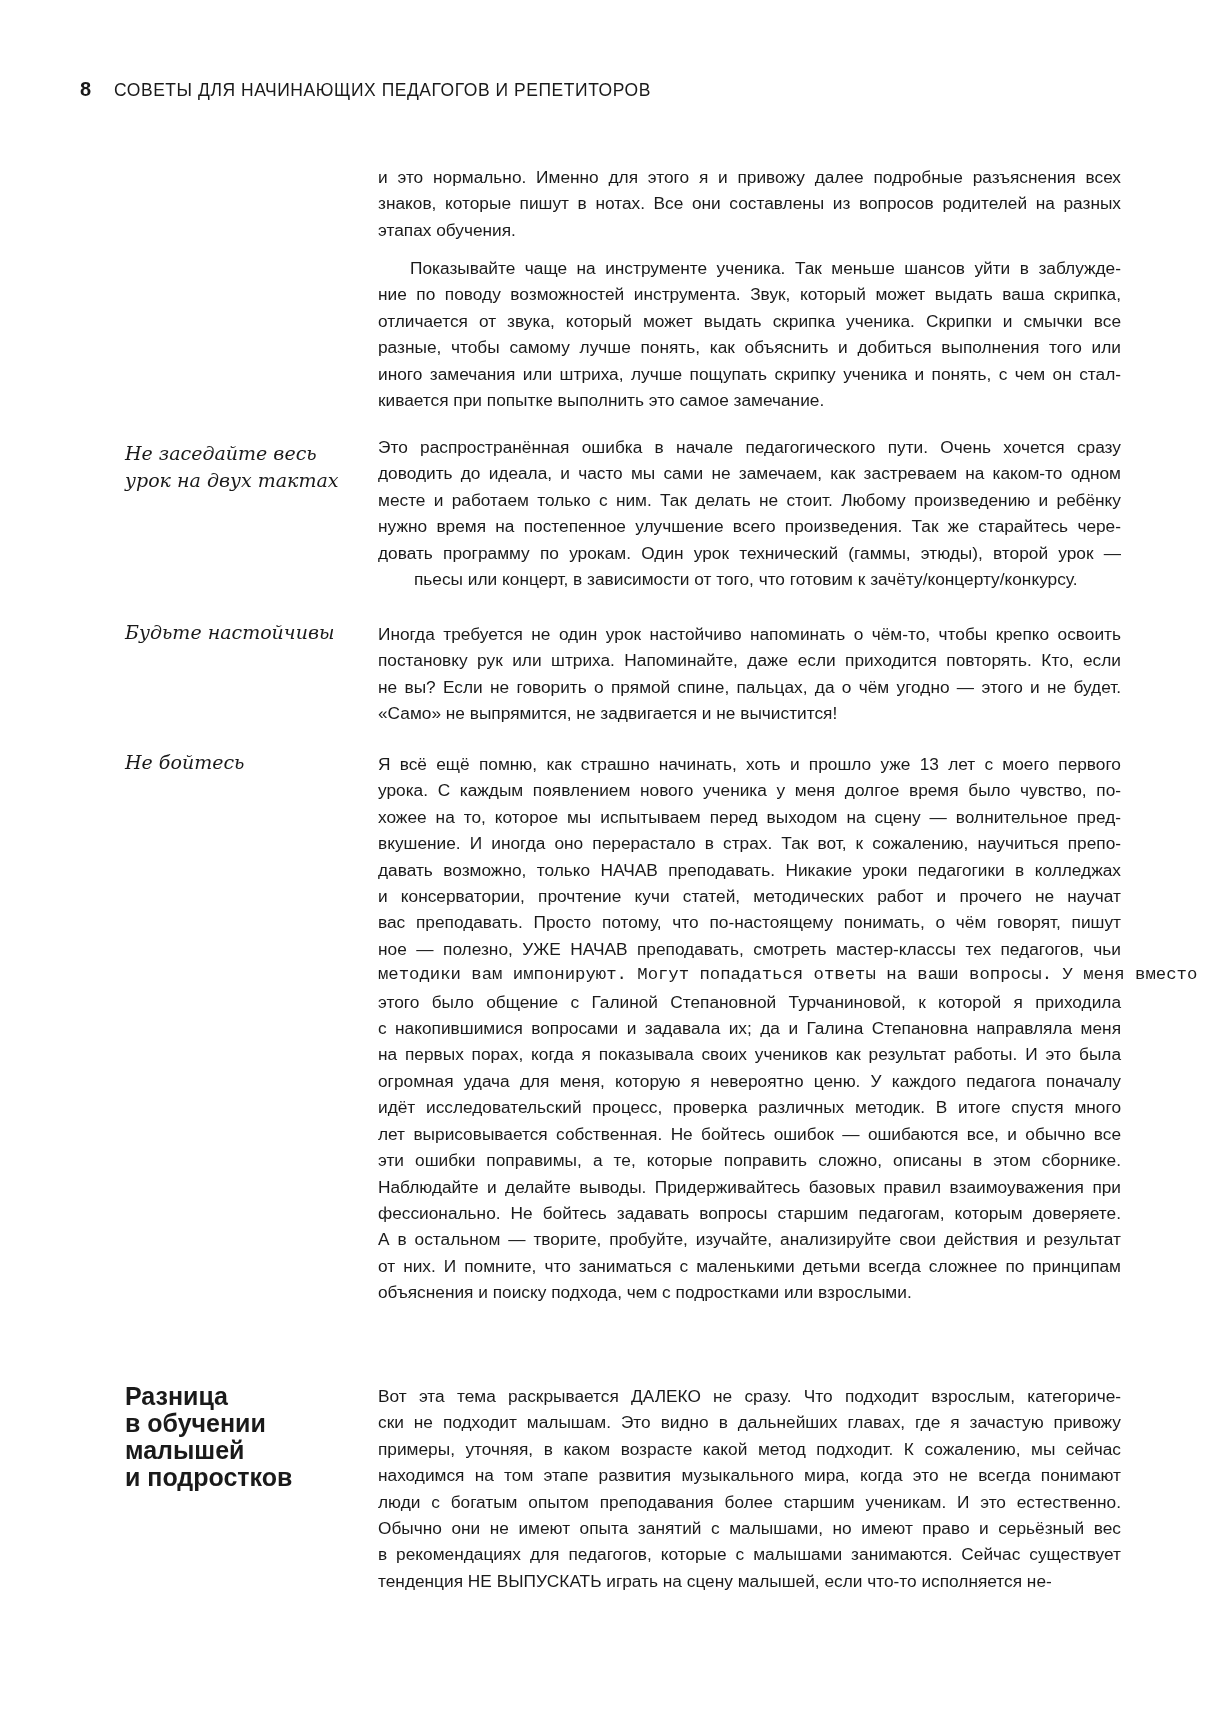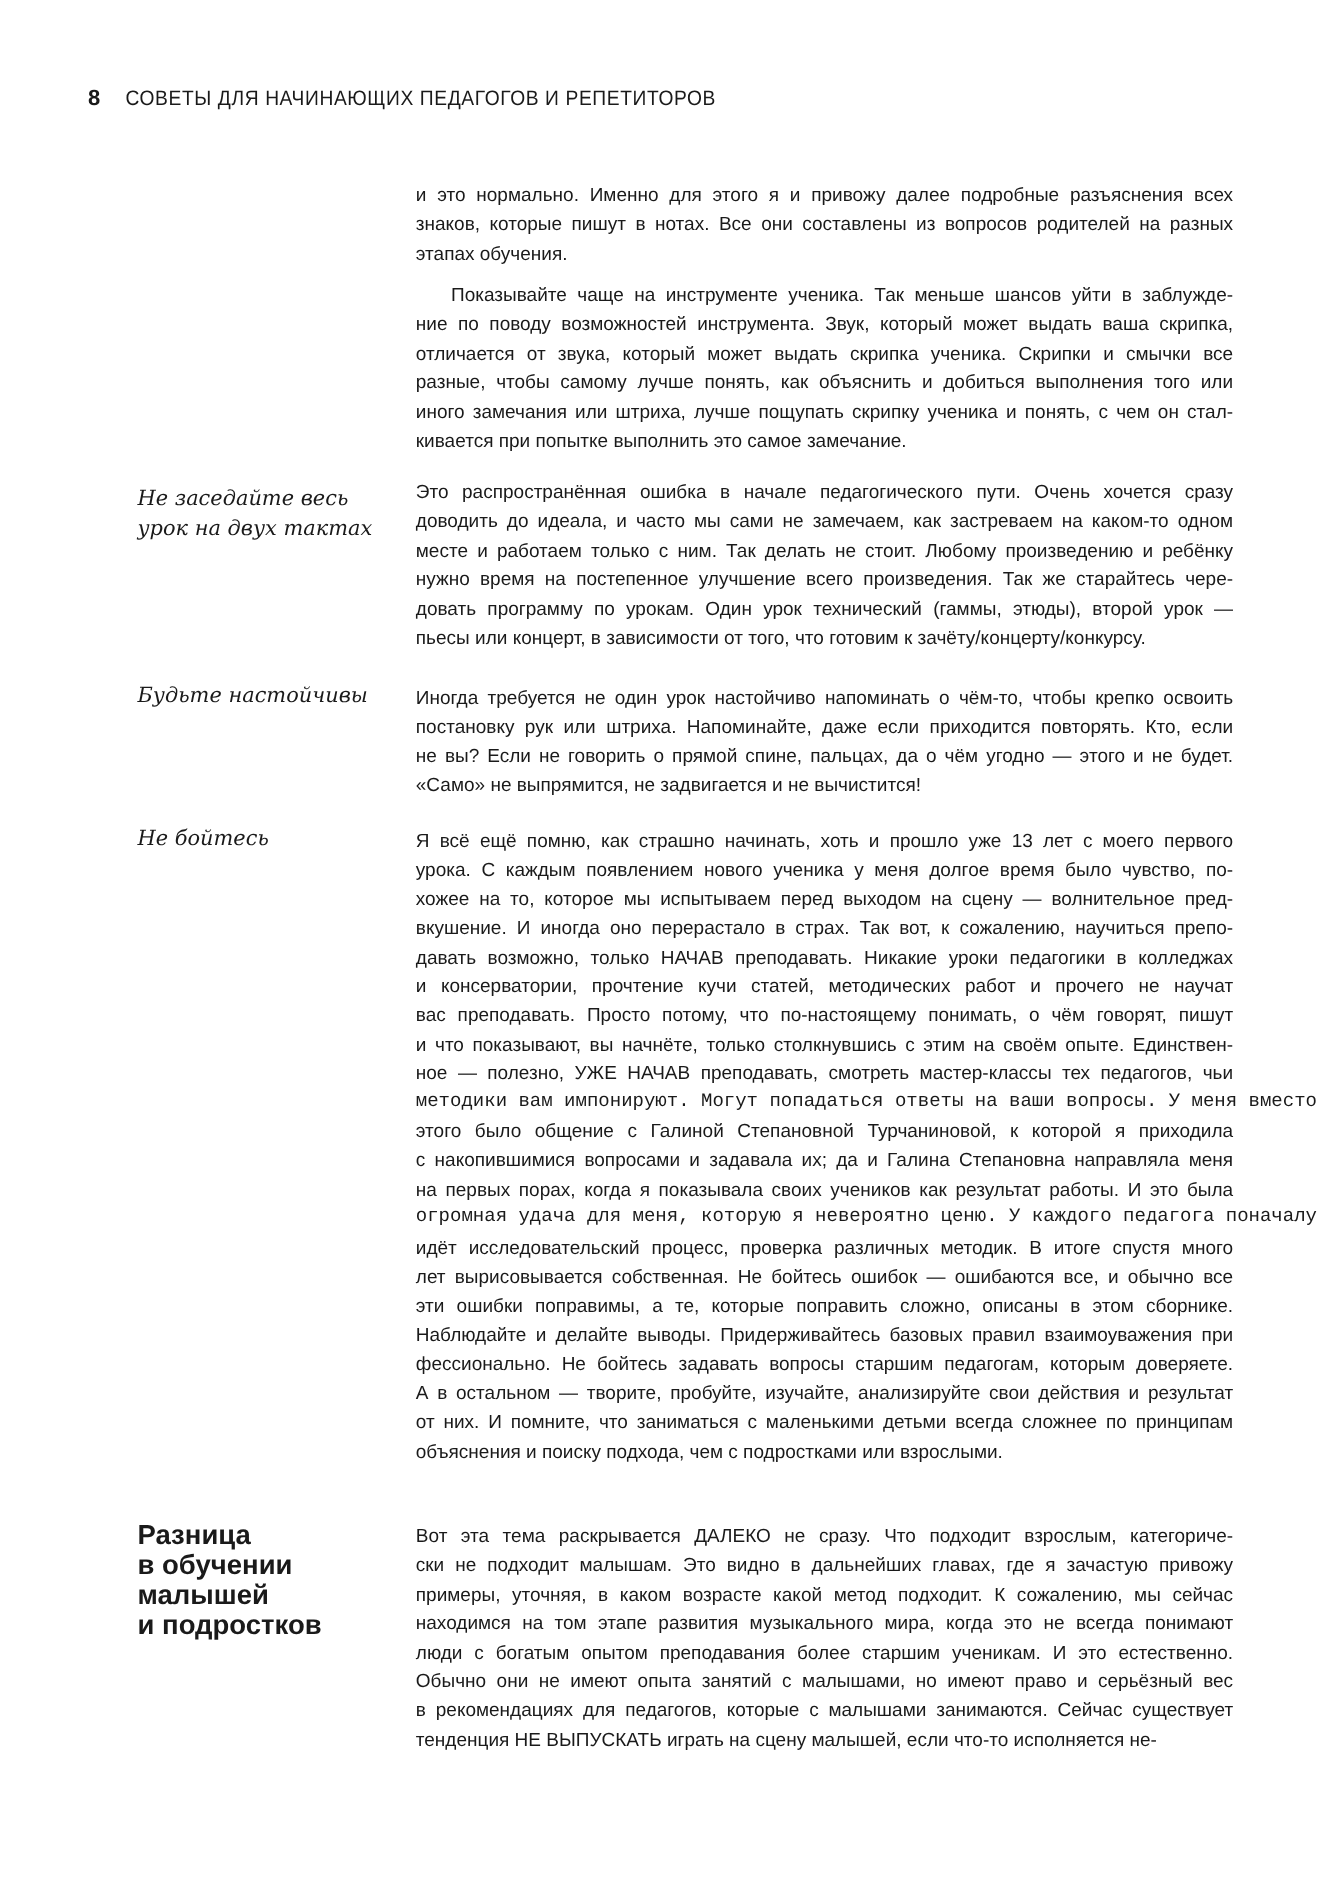--- a/index.html
+++ b/index.html
@@ -37,21 +37,21 @@
 <div class="side" style="top:440px;">
     <span class="" style="display: block;">Не заседайте весь</span>
     <span class="" style="display: block;">урок на двух тактах</span>
   </div>
 <div class="text" style="top:434px;">
     <span class="line" style="display: block;">Это распространённая ошибка в начале педагогического пути. Очень хочется сразу</span>
     <span class="line" style="display: block;">доводить до идеала, и часто мы сами не замечаем, как застреваем на каком-то одном</span>
     <span class="line" style="display: block;">месте и работаем только с ним. Так делать не стоит. Любому произведению и ребёнку</span>
     <span class="line" style="display: block;">нужно время на постепенное улучшение всего произведения. Так же старайтесь чере-</span>
     <span class="line" style="display: block;">довать программу по урокам. Один урок технический (гаммы, этюды), второй урок —</span>
-    <span class="line last" style="display: block;">пьесы или концерт, в зависимости от того, что готовим к зачёту/концерту/конкурсу.</span>
+    <span class="line last" style="display: block; margin-left: 36px;">пьесы или концерт, в зависимости от того, что готовим к зачёту/концерту/конкурсу.</span>
   </div>
 
 <div class="side" style="top:619px;">
     <span class="" style="display: block;">Будьте настойчивы</span>
   </div>
 <div class="text" style="top:621px;">
     <span class="line" style="display: block;">Иногда требуется не один урок настойчиво напоминать о чём-то, чтобы крепко освоить</span>
     <span class="line" style="display: block;">постановку рук или штриха. Напоминайте, даже если приходится повторять. Кто, если</span>
     <span class="line" style="display: block;">не вы? Если не говорить о прямой спине, пальцах, да о чём угодно — этого и не будет.</span>
     <span class="line last" style="display: block;">«Само» не выпрямится, не задвигается и не вычистится!</span>
@@ -61,27 +61,26 @@
     <span class="" style="display: block;">Не бойтесь</span>
   </div>
 <div class="text" style="top:751px;">
     <span class="line" style="display: block;">Я всё ещё помню, как страшно начинать, хоть и прошло уже 13 лет с моего первого</span>
     <span class="line" style="display: block;">урока. С каждым появлением нового ученика у меня долгое время было чувство, по-</span>
     <span class="line" style="display: block;">хожее на то, которое мы испытываем перед выходом на сцену — волнительное пред-</span>
     <span class="line" style="display: block;">вкушение. И иногда оно перерастало в страх. Так вот, к сожалению, научиться препо-</span>
     <span class="line" style="display: block;">давать возможно, только НАЧАВ преподавать. Никакие уроки педагогики в колледжах</span>
     <span class="line" style="display: block;">и консерватории, прочтение кучи статей, методических работ и прочего не научат</span>
     <span class="line" style="display: block;">вас преподавать. Просто потому, что по-настоящему понимать, о чём говорят, пишут</span>
-    <span class="line" style="display: block;">и что показывают, вы начнёте, только столкнувшись с этим на своём опыте. Единствен-</span>
     <span class="line" style="display: block;">ное — полезно, УЖЕ НАЧАВ преподавать, смотреть мастер-классы тех педагогов, чьи</span>
     <span class="line" style="display: block; font-family: Liberation Mono, monospace;">методики вам импонируют. Могут попадаться ответы на ваши вопросы. У меня вместо</span>
     <span class="line" style="display: block;">этого было общение с Галиной Степановной Турчаниновой, к которой я приходила</span>
     <span class="line" style="display: block;">с накопившимися вопросами и задавала их; да и Галина Степановна направляла меня</span>
     <span class="line" style="display: block;">на первых порах, когда я показывала своих учеников как результат работы. И это была</span>
-    <span class="line" style="display: block; font-family: Liberation Mono, monospace;">огромная удача для меня, которую я невероятно ценю. У каждого педагога поначалу</span>
+    <span class="line" style="display: block;">огромная удача для меня, которую я невероятно ценю. У каждого педагога поначалу</span>
     <span class="line" style="display: block;">идёт исследовательский процесс, проверка различных методик. В итоге спустя много</span>
     <span class="line" style="display: block;">лет вырисовывается собственная. Не бойтесь ошибок — ошибаются все, и обычно все</span>
     <span class="line" style="display: block;">эти ошибки поправимы, а те, которые поправить сложно, описаны в этом сборнике.</span>
     <span class="line" style="display: block;">Наблюдайте и делайте выводы. Придерживайтесь базовых правил взаимоуважения при</span>
     <span class="line" style="display: block;">фессионально. Не бойтесь задавать вопросы старшим педагогам, которым доверяете.</span>
     <span class="line" style="display: block;">А в остальном — творите, пробуйте, изучайте, анализируйте свои действия и результат</span>
     <span class="line" style="display: block;">от них. И помните, что заниматься с маленькими детьми всегда сложнее по принципам</span>
     <span class="line last" style="display: block;">объяснения и поиску подхода, чем с подростками или взрослыми.</span>
   </div>
 

